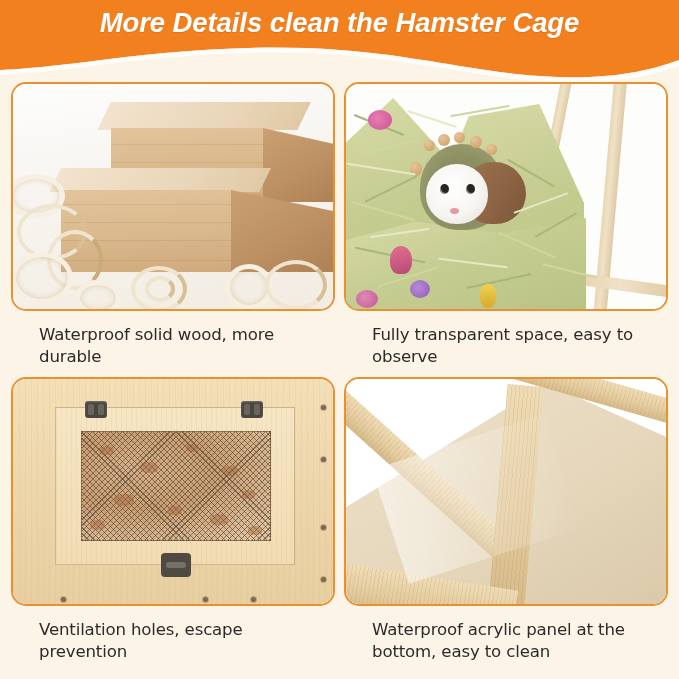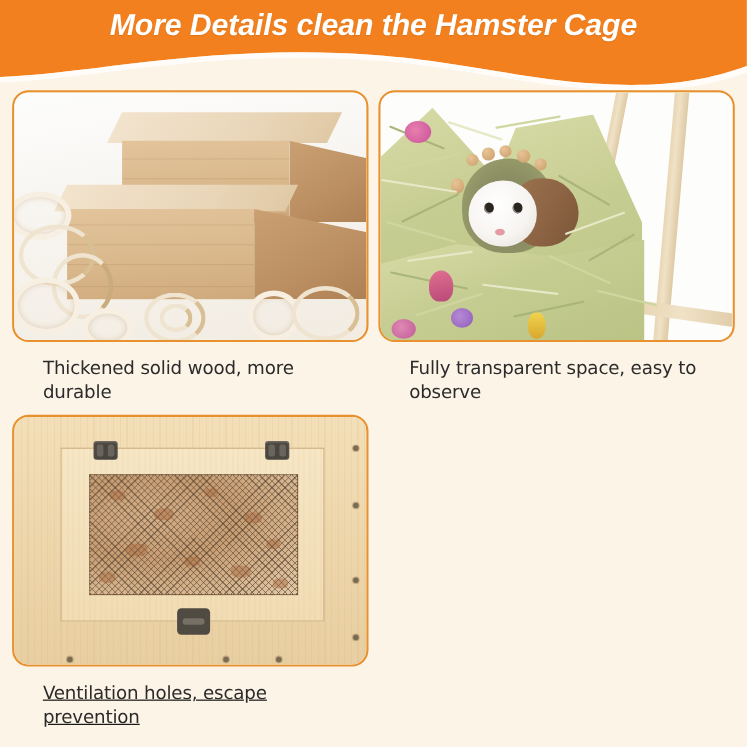--- a/index.html
+++ b/index.html
@@ -56,21 +56,21 @@
     height: 597px;
   }
 
   .cell {
     position: absolute;
     width: 324px;
   }
   .cell.col-l { left: 11px; }
   .cell.col-r { left: 344px; }
   .cell.row-t { top: 0px; }
-  .cell.row-b { top: 295px; text-decoration: underline; }
+  .cell.row-b { top: 295px; }
 
   .card {
     width: 324px;
     height: 229px;
     border: 2px solid #e8912f;
     border-radius: 15px;
     overflow: hidden;
     position: relative;
     background: #ffffff;
   }
@@ -317,21 +317,21 @@
         <div class="curl" style="left:4px;  top:120px; width:70px; height:56px;"></div>
         <div class="curl" style="left:34px; top:146px; width:56px; height:60px; border-right-color:#c9ab7c;"></div>
         <div class="shaving" style="left:-2px; top:168px; width:62px; height:52px;"></div>
         <div class="curl" style="left:118px;top:182px; width:56px; height:46px;"></div>
         <div class="curl" style="left:132px;top:192px; width:30px; height:26px;"></div>
         <div class="shaving" style="left:212px;top:180px; width:48px; height:46px;"></div>
         <div class="curl" style="left:252px;top:176px; width:62px; height:50px;"></div>
         <div class="shaving" style="left:62px; top:196px; width:46px; height:36px;"></div>
       </div>
     </div>
-    <div class="caption">Thickened solid wood, more durable</div>
+    <div class="caption">Waterproof solid wood, more durable</div>
   </div>
 
   <div class="cell col-r row-t">
     <div class="card">
       <div class="photo p2">
 
         <div class="frame-post" style="left:196px; top:-6px; width:11px; height:200px; transform:rotate(11deg);"></div>
         <div class="frame-post" style="left:258px; top:-10px; width:13px; height:240px; transform:rotate(5deg);"></div>
         <div class="frame-post" style="left:236px; top:196px; width:96px; height:12px; transform:rotate(8deg);"></div>
 
@@ -407,14 +407,29 @@
         <div class="screw" style="left:308px; top:146px;"></div>
         <div class="screw" style="left:308px; top:198px;"></div>
         <div class="screw" style="left:48px;  top:218px;"></div>
         <div class="screw" style="left:190px; top:218px;"></div>
         <div class="screw" style="left:238px; top:218px;"></div>
       </div>
     </div>
     <div class="caption">Ventilation holes, escape prevention</div>
   </div>
 
+  <div class="cell col-r row-b">
+    <div class="card">
+      <div class="photo p4">
+
+        <div class="acrylic" style="left:0px; top:0px; width:324px; height:229px; clip-path:polygon(0 100%,0 56%,62% 2%,100% 26%,100% 100%);"></div>
+
+        <div class="wood-rail" style="left:-26px; top:-12px; width:260px; height:26px; transform:rotate(42deg); transform-origin:left top;"></div>
+        <div class="wood-rail" style="left:150px; top:-30px; width:200px; height:24px; transform:rotate(16deg); transform-origin:left top;"></div>
+        <div class="wood-rail" style="left:152px; top:6px;  width:36px; height:220px; transform:rotate(5deg);"></div>
+        <div class="wood-rail" style="left:-30px; top:196px; width:200px; height:44px; transform:rotate(9deg);"></div>
+        <div class="sheen" style="left:40px; top:60px; width:180px; height:120px; transform:rotate(-18deg);"></div>
+      </div>
+    </div>
+    <div class="caption">Waterproof acrylic panel at the bottom, easy to clean</div>
+  </div>
 
 </div>
 
 </body></html>

